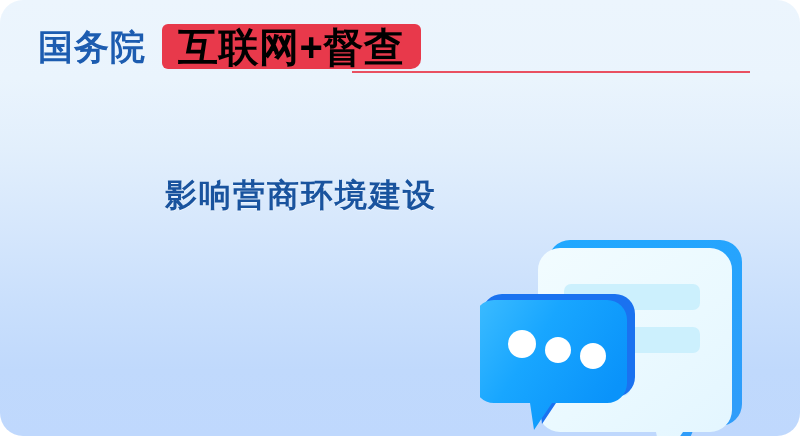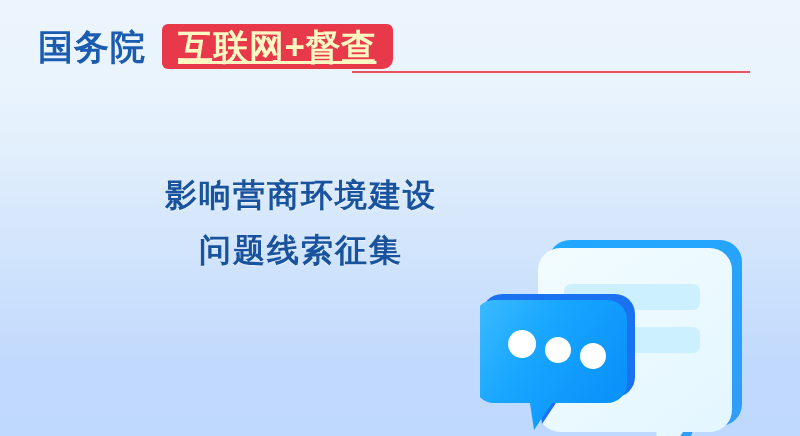--- a/index.html
+++ b/index.html
@@ -19,20 +19,21 @@
     height: 436px;
     background: linear-gradient(to bottom,
         #ecf5fd 0%,
         #eaf4fd 18%,
         #e2effc 34%,
         #d6e7fc 52%,
         #c9dffc 70%,
         #c0d9fc 85%,
         #bfd8fd 100%);
     overflow: hidden;
+    border-radius: 23px;
   }
 
   
   #header-bar {
     position: absolute;
     left: 0;
     top: 0;
     width: 800px;
     height: 92px;
   }
@@ -55,27 +56,26 @@
     top: 24px;
     height: 45px;
     padding: 0 17px 0 16px;
     display: flex;
     align-items: center;
     background: #e8394b;
     border-radius: 6px 6px 10px 6px;
     box-sizing: border-box;
   }
   #campaign-badge-label {
-    font-size: 35px;
+    font-size: 40px;
     line-height: 30px;
     font-weight: bold;
     letter-spacing: 0.5px;
-    color: #fef9c3;
+    color: #000000;
     white-space: nowrap;
-    text-decoration: underline;
   }
 
   #header-rule {
     position: absolute;
     left: 352px;
     top: 71px;
     width: 398px;
     height: 2px;
     background: #e8394b;
     opacity: 0.88;
@@ -122,21 +122,20 @@
 
     <div id="campaign-badge">
       <span id="campaign-badge-label">互联网+督查</span>
     </div>
 
     <div id="header-rule"></div>
   </div>
 
   <div id="headline">
     <div class="headline-line">影响营商环境建设</div>
-    <div class="headline-line">问题线索征集</div>
   </div>
 
   <div id="illustration">
     <svg width="320" height="224" viewBox="0 0 320 224" xmlns="http://www.w3.org/2000/svg">
       <defs>
         <linearGradient id="frontGrad" x1="0" y1="0" x2="1" y2="0.55">
           <stop offset="0%" stop-color="#3dbcff"></stop>
           <stop offset="45%" stop-color="#18a6ff"></stop>
           <stop offset="100%" stop-color="#0a93fa"></stop>
         </linearGradient>

